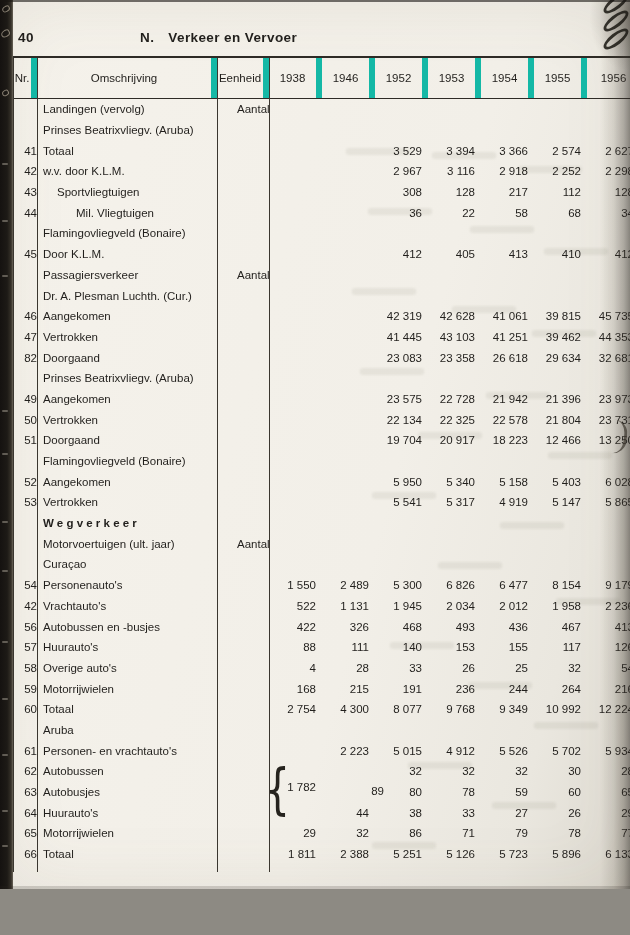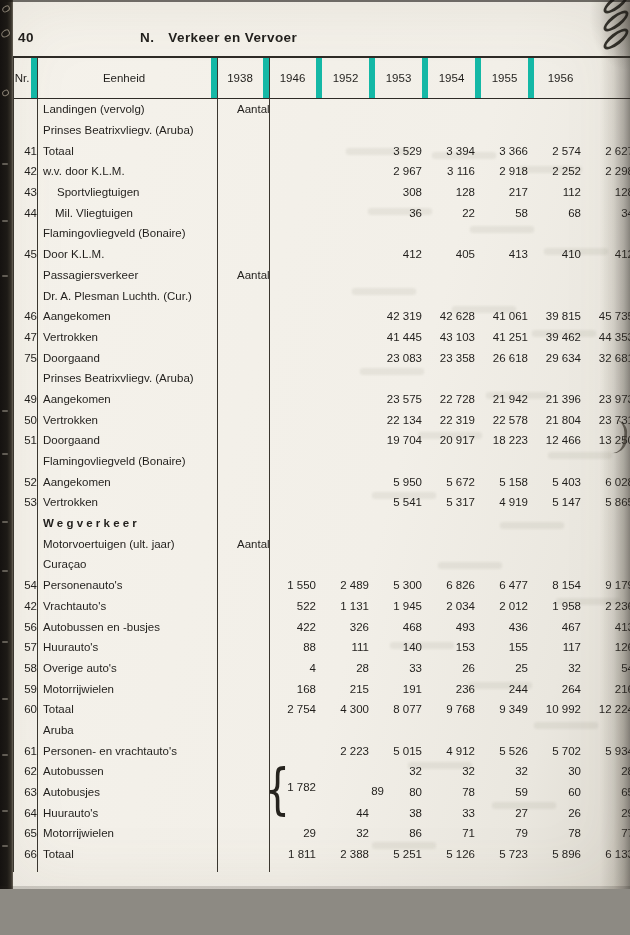--- a/index.html
+++ b/index.html
@@ -25,21 +25,21 @@
   .vl0{left:0}.vl1{left:24px}.vl2{left:204px}.vl3{left:256px}
   .thead{position:relative;display:grid;grid-template-columns:24px 180px 52px repeat(7,53px);height:41px;border-bottom:1.5px solid #2e2b26;font-size:11.5px}
   .th{display:flex;align-items:center;justify-content:center;height:100%;border-right:6px solid #14b8a6;white-space:nowrap}
   .th:last-child{border-right:none}
   .tbody{position:relative;height:773px;font-size:11.5px}
   .tr{display:grid;grid-template-columns:24px 180px 52px repeat(7,53px);height:20.7px;align-items:center}
   .td{white-space:nowrap;overflow:visible}
   .nr{text-align:right}
   .label{padding-left:6px}
   .ind1{padding-left:20px}
-  .ind2{padding-left:18px}
+  .ind2{padding-left:39px}
   .unit{padding-left:20px}
   .num{text-align:right;padding-right:6px}
   .section .label{font-weight:400}
   .spaced .label{font-weight:700;letter-spacing:3.2px}
   .brace{position:absolute;left:249px;top:658px;width:20px;height:68px;font-family:"DejaVu Sans",sans-serif;font-size:56px;line-height:64px;transform:scaleX(.7);color:#26231e}
   .brace-val{position:absolute;width:53px;height:21px;line-height:21px;text-align:right;padding-right:6px}
   .v1938{left:256px;top:678px}
   .v1946{left:324px;top:682px}
   .bleed{position:absolute;left:0;top:0;width:64px;height:7px;border-radius:3px;filter:blur(1.2px);
     box-shadow:346px 148px 0 rgba(105,96,80,.09),432px 152px 0 rgba(105,96,80,.09),518px 166px 0 rgba(105,96,80,.09),
@@ -66,20 +66,21 @@
 
   <div class="page-number">40</div>
   <div class="page-heading">
     <span>N.</span>
     <span>Verkeer en Vervoer</span>
   </div>
 
   <div class="table">
     <div class="thead" id="thead">
         <div class="th">Nr.</div>
+        <div class="th">Omschrijving</div>
         <div class="th">Eenheid</div>
         <div class="th">1938</div>
         <div class="th">1946</div>
         <div class="th">1952</div>
         <div class="th">1953</div>
         <div class="th">1954</div>
         <div class="th">1955</div>
         <div class="th">1956</div>
       </div>
     <div class="tbody" id="tbody">
@@ -224,21 +225,21 @@
           <div class="td unit"></div>
           <div class="td num"></div>
           <div class="td num"></div>
           <div class="td num">41 445</div>
           <div class="td num">43 103</div>
           <div class="td num">41 251</div>
           <div class="td num">39 462</div>
           <div class="td num">44 353</div>
         </div>
         <div class="tr data">
-          <div class="td nr">75</div>
+          <div class="td nr">82</div>
           <div class="td label">Doorgaand</div>
           <div class="td unit"></div>
           <div class="td num"></div>
           <div class="td num"></div>
           <div class="td num">23 083</div>
           <div class="td num">23 358</div>
           <div class="td num">26 618</div>
           <div class="td num">29 634</div>
           <div class="td num">32 681</div>
         </div>
@@ -266,21 +267,21 @@
           <div class="td num">21 396</div>
           <div class="td num">23 973</div>
         </div>
         <div class="tr data">
           <div class="td nr">50</div>
           <div class="td label">Vertrokken</div>
           <div class="td unit"></div>
           <div class="td num"></div>
           <div class="td num"></div>
           <div class="td num">22 134</div>
-          <div class="td num">22 319</div>
+          <div class="td num">22 325</div>
           <div class="td num">22 578</div>
           <div class="td num">21 804</div>
           <div class="td num">23 731</div>
         </div>
         <div class="tr data">
           <div class="td nr">51</div>
           <div class="td label">Doorgaand</div>
           <div class="td unit"></div>
           <div class="td num"></div>
           <div class="td num"></div>
@@ -302,21 +303,21 @@
           <div class="td num"></div>
           <div class="td num"></div>
         </div>
         <div class="tr data">
           <div class="td nr">52</div>
           <div class="td label">Aangekomen</div>
           <div class="td unit"></div>
           <div class="td num"></div>
           <div class="td num"></div>
           <div class="td num">5 950</div>
-          <div class="td num">5 672</div>
+          <div class="td num">5 340</div>
           <div class="td num">5 158</div>
           <div class="td num">5 403</div>
           <div class="td num">6 028</div>
         </div>
         <div class="tr data">
           <div class="td nr">53</div>
           <div class="td label">Vertrokken</div>
           <div class="td unit"></div>
           <div class="td num"></div>
           <div class="td num"></div>

